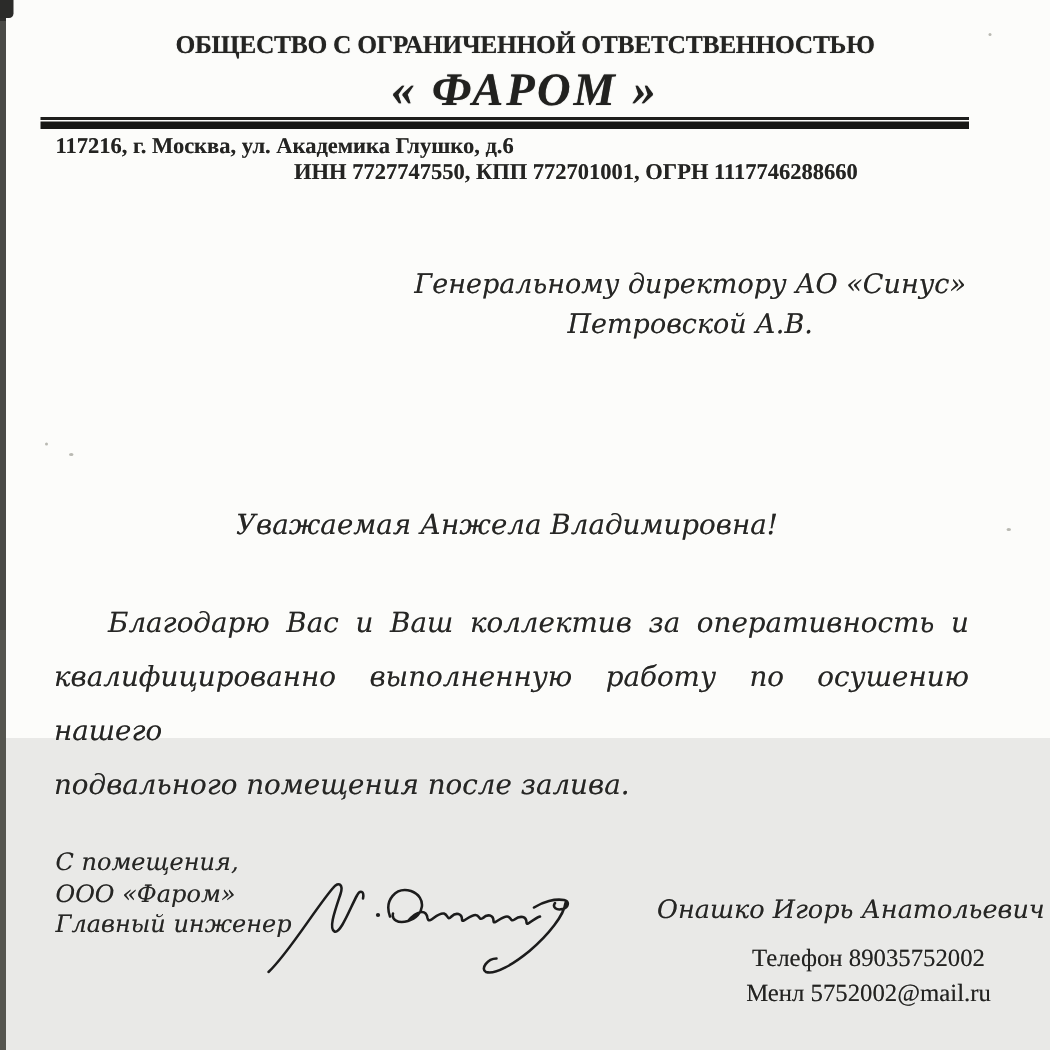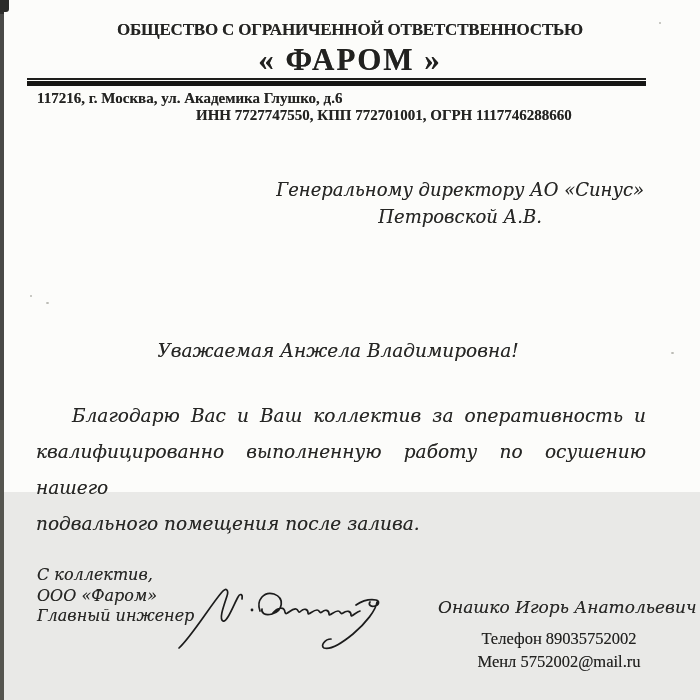--- a/index.html
+++ b/index.html
@@ -33,20 +33,21 @@
     font-weight:700;font-size:17px;letter-spacing:-0.2px;
     color:#242422;
     text-shadow:0 0 .5px rgba(30,30,30,.55);
   }
   .org-name{
     position:absolute;top:42px;left:0;right:0;
     text-align:center;
     font-weight:700;font-size:31px;letter-spacing:2px;
     color:#21211f;
     text-shadow:0 0 .6px rgba(30,30,30,.6);
+    font-style:italic;
   }
   .rule{
     position:absolute;top:78px;left:27px;width:619px;height:8px;
     box-sizing:border-box;
     border-top:2px solid #1e1e1c;
     border-bottom:5px solid #161614;
   }
   .address-line{
     position:absolute;top:90px;left:37px;
     font-size:15px;font-weight:700;color:#242422;
@@ -93,21 +94,21 @@
   }
   .signature-svg{
     position:absolute;left:166px;top:576px;
     width:232px;height:88px;
   }
   .signatory-name{
     position:absolute;top:597px;left:438px;
     font-size:17px;
   }
   .contact-block{
-    position:absolute;top:628px;left:476px;width:166px;
+    position:absolute;top:628px;left:496px;width:166px;
     text-align:center;
     font-size:16.5px;line-height:22.5px;
     color:#232321;
     text-shadow:0 0 .4px rgba(30,30,30,.5);
   }
 </style>
 </head>
 <body>
 
 <div class="page">
@@ -134,21 +135,21 @@
 
   <div class="salutation it">Уважаемая Анжела Владимировна!</div>
 
   <div class="letter-body it">
     <div class="bline just indent">Благодарю Вас и Ваш коллектив за оперативность и</div>
     <div class="bline just">квалифицированно выполненную работу по осушению нашего</div>
     <div class="bline">подвального помещения после залива.</div>
   </div>
 
   <div class="closing-block it">
-    <div>С коллектив,</div>
+    <div>С помещения,</div>
     <div>ООО «Фаром»</div>
     <div>Главный инженер</div>
   </div>
 
   <svg class="signature-svg" viewBox="0 0 232 88" fill="none" stroke="#1c1c1c" stroke-width="1.7" stroke-linecap="round" stroke-linejoin="round">
     <path d="M 13,72 C 26,60 44,30 56,16 C 60,11 63,14 61,20 C 57,32 53,43 57,45 C 61,47 68,28 72,21 C 74,17 77,18 76,23"></path>
     <circle cx="86" cy="34" r="1.4" fill="#1c1c1c" stroke="none"></circle>
     <path d="M 94,35 C 90,24 98,15 108,18 C 119,22 117,35 106,38 C 99,40 95,37 96,33 M 106,38 C 112,31 118,30 119,36 C 120,41 125,32 130,33 C 133,34 132,38 135,35 C 138,32 142,33 142,37 C 142,40 147,34 151,34 C 154,34 153,38 156,36 C 159,33 163,34 163,38 C 163,41 168,35 172,35 C 175,35 174,39 177,37 C 181,34 185,35 185,39 C 185,42 190,36 194,35"></path>
     <path d="M 190,29 C 196,25 204,23 210,24 C 214,25 213,29 209,30 C 205,31 202,29 204,26 M 211,26 C 210,34 200,47 187,58 C 176,67 164,74 158,72 C 154,70 159,63 165,63"></path>
   </svg>

